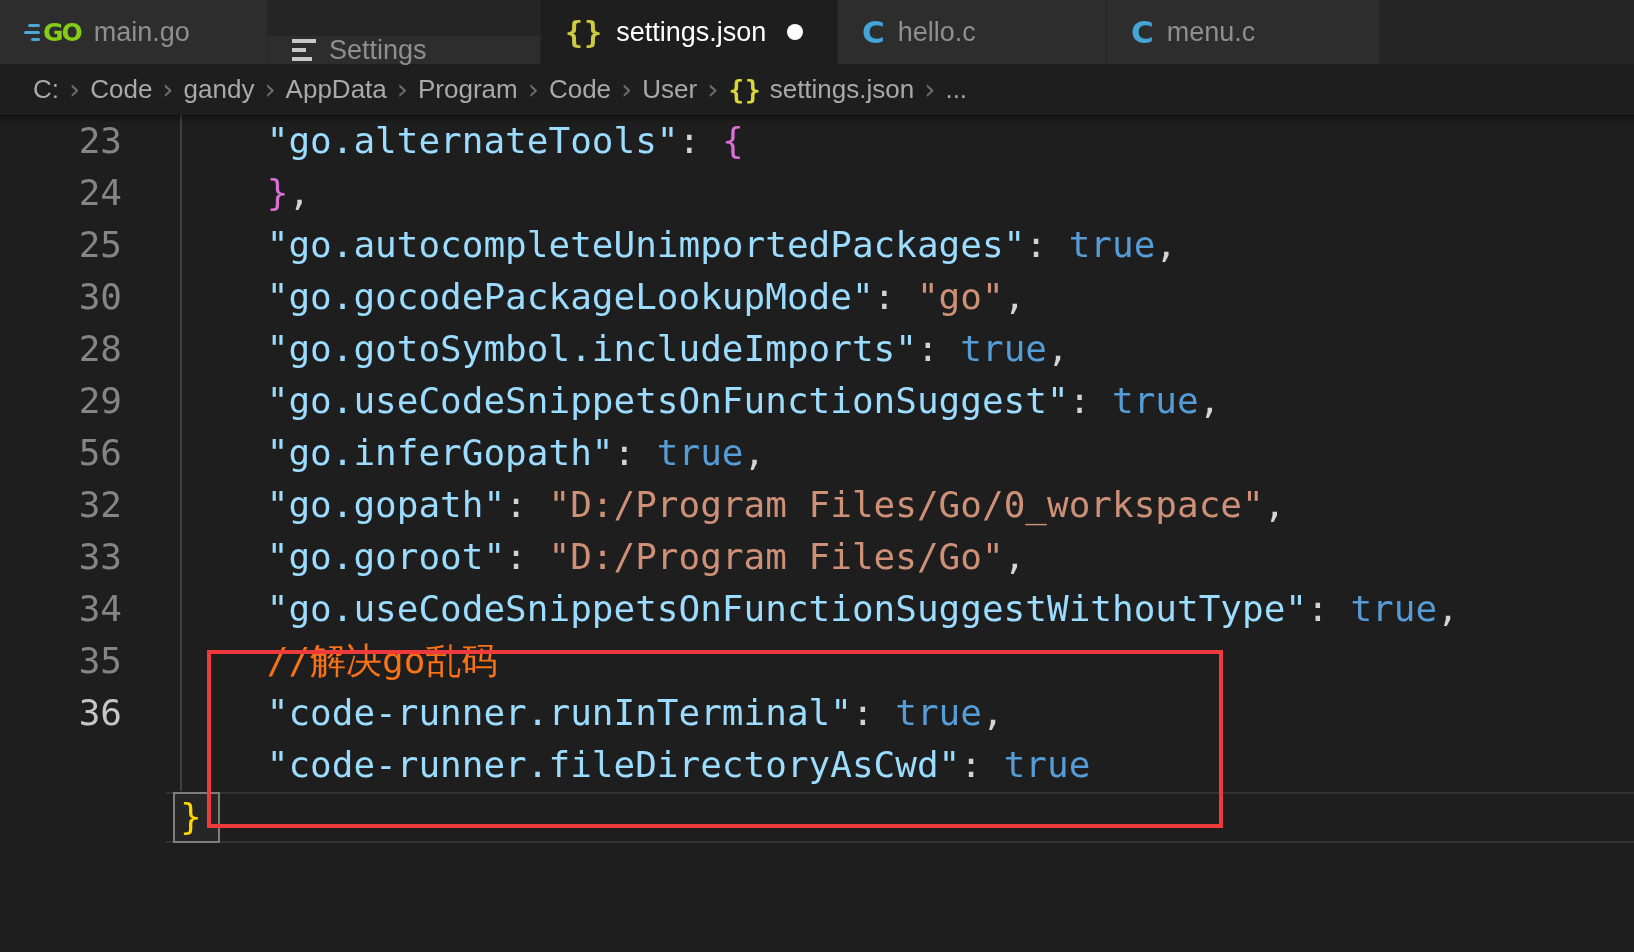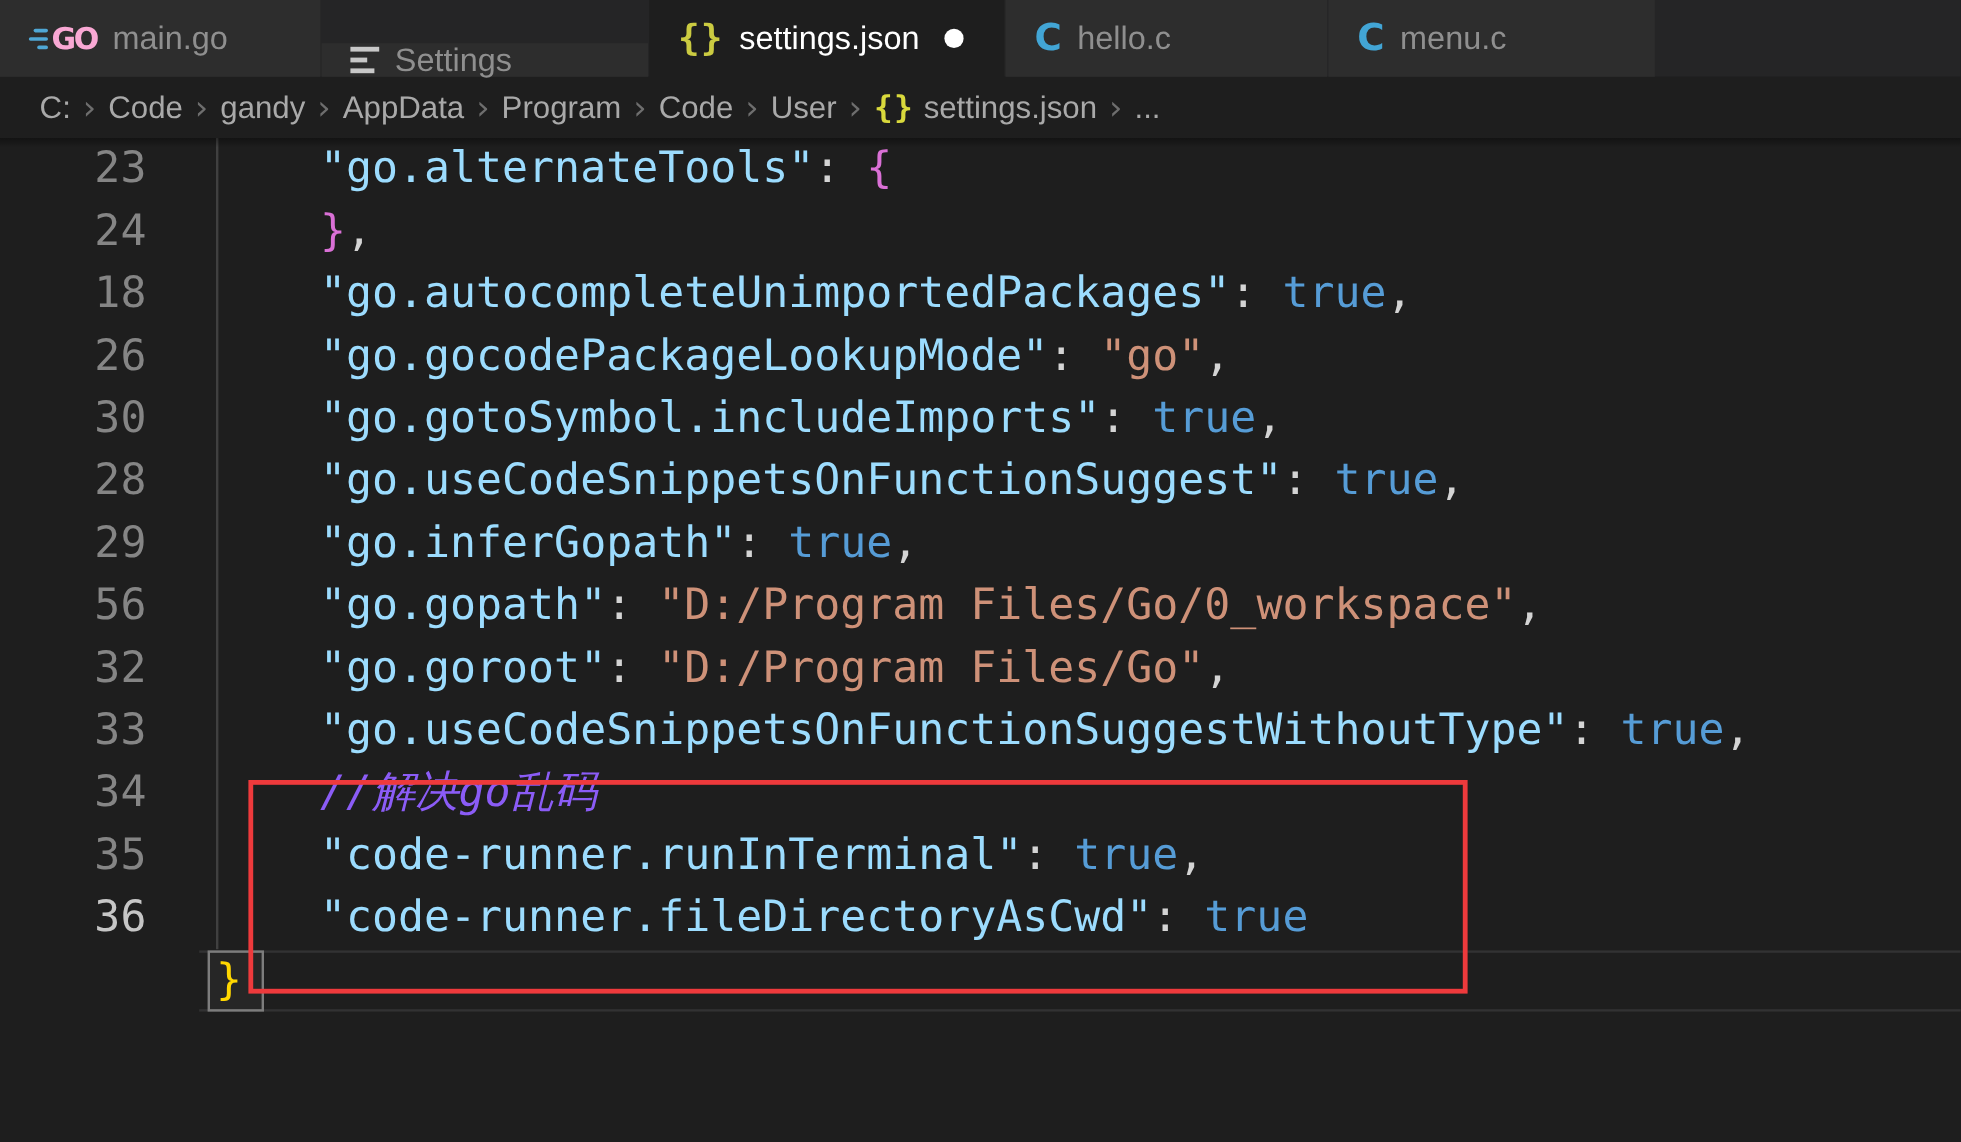--- a/index.html
+++ b/index.html
@@ -20,21 +20,21 @@
   .tab-label { white-space:nowrap; }
 
   
   .ic { display:inline-flex; align-items:center; justify-content:center; flex:none; }
   .go-wrap { display:flex; align-items:center; gap:3px; }
   .go-speed { display:flex; flex-direction:column; gap:4px; align-items:flex-end; }
   .go-speed span { display:block; height:3px; background:#4fa7d5; border-radius:2px; }
   .go-speed span:nth-child(1){ width:12px; }
   .go-speed span:nth-child(2){ width:16px; }
   .go-speed span:nth-child(3){ width:9px; }
-  .go-word { color:#f9a8d4; font-weight:bold; font-size:25px; letter-spacing:-2px;
+  .go-word { color:#84cc16; font-weight:bold; font-size:25px; letter-spacing:-2px;
              font-family:"DejaVu Sans", sans-serif; }
   .settings-bars { display:flex; flex-direction:column; gap:5px; }
   .settings-bars span { display:block; height:4px; background:#c8c8c8; }
   .settings-bars span:nth-child(1){ width:24px; }
   .settings-bars span:nth-child(2){ width:14px; }
   .settings-bars span:nth-child(3){ width:20px; }
   .json-braces { color:#cbcb41; font-weight:700; font-size:30px;
                  font-family:"DejaVu Sans Mono", monospace; letter-spacing:1px; }
   .c-letter { color:#42a5d5; font-weight:700; font-size:31px;
               font-family:"DejaVu Sans", sans-serif; }
@@ -157,22 +157,21 @@
   </div>
 
 <div class="editor" id="editor">
   <div class="indent-guide"></div>
   <div class="curline-border" style="top:677px"></div>
   <div class="curline-border" style="top:726px"></div>
   <div class="bracket-match"></div>
   <div class="gutter" id="gutter">
       <div class="ln">23</div>
       <div class="ln">24</div>
-      <div class="ln">18</div>
-      <div class="ln">26</div>
+      <div class="ln">25</div>
       <div class="ln">30</div>
       <div class="ln">28</div>
       <div class="ln">29</div>
       <div class="ln">56</div>
       <div class="ln">32</div>
       <div class="ln">33</div>
       <div class="ln">34</div>
       <div class="ln">35</div>
       <div class="ln cur">36</div>
     </div>
@@ -180,20 +179,20 @@
       <div class="codeline"><span class="tok-ws" style="color: rgb(212, 212, 212);">    </span><span class="tok-key" style="color: rgb(156, 220, 254);">"go.alternateTools"</span><span class="tok-punc" style="color: rgb(212, 212, 212);">: </span><span class="tok-brace2" style="color: rgb(218, 112, 214);">{</span></div>
       <div class="codeline"><span class="tok-ws" style="color: rgb(212, 212, 212);">    </span><span class="tok-brace2" style="color: rgb(218, 112, 214);">}</span><span class="tok-punc" style="color: rgb(212, 212, 212);">,</span></div>
       <div class="codeline"><span class="tok-ws" style="color: rgb(212, 212, 212);">    </span><span class="tok-key" style="color: rgb(156, 220, 254);">"go.autocompleteUnimportedPackages"</span><span class="tok-punc" style="color: rgb(212, 212, 212);">: </span><span class="tok-bool" style="color: rgb(86, 156, 214);">true</span><span class="tok-punc" style="color: rgb(212, 212, 212);">,</span></div>
       <div class="codeline"><span class="tok-ws" style="color: rgb(212, 212, 212);">    </span><span class="tok-key" style="color: rgb(156, 220, 254);">"go.gocodePackageLookupMode"</span><span class="tok-punc" style="color: rgb(212, 212, 212);">: </span><span class="tok-str" style="color: rgb(206, 145, 120);">"go"</span><span class="tok-punc" style="color: rgb(212, 212, 212);">,</span></div>
       <div class="codeline"><span class="tok-ws" style="color: rgb(212, 212, 212);">    </span><span class="tok-key" style="color: rgb(156, 220, 254);">"go.gotoSymbol.includeImports"</span><span class="tok-punc" style="color: rgb(212, 212, 212);">: </span><span class="tok-bool" style="color: rgb(86, 156, 214);">true</span><span class="tok-punc" style="color: rgb(212, 212, 212);">,</span></div>
       <div class="codeline"><span class="tok-ws" style="color: rgb(212, 212, 212);">    </span><span class="tok-key" style="color: rgb(156, 220, 254);">"go.useCodeSnippetsOnFunctionSuggest"</span><span class="tok-punc" style="color: rgb(212, 212, 212);">: </span><span class="tok-bool" style="color: rgb(86, 156, 214);">true</span><span class="tok-punc" style="color: rgb(212, 212, 212);">,</span></div>
       <div class="codeline"><span class="tok-ws" style="color: rgb(212, 212, 212);">    </span><span class="tok-key" style="color: rgb(156, 220, 254);">"go.inferGopath"</span><span class="tok-punc" style="color: rgb(212, 212, 212);">: </span><span class="tok-bool" style="color: rgb(86, 156, 214);">true</span><span class="tok-punc" style="color: rgb(212, 212, 212);">,</span></div>
       <div class="codeline"><span class="tok-ws" style="color: rgb(212, 212, 212);">    </span><span class="tok-key" style="color: rgb(156, 220, 254);">"go.gopath"</span><span class="tok-punc" style="color: rgb(212, 212, 212);">: </span><span class="tok-str" style="color: rgb(206, 145, 120);">"D:/Program Files/Go/0_workspace"</span><span class="tok-punc" style="color: rgb(212, 212, 212);">,</span></div>
       <div class="codeline"><span class="tok-ws" style="color: rgb(212, 212, 212);">    </span><span class="tok-key" style="color: rgb(156, 220, 254);">"go.goroot"</span><span class="tok-punc" style="color: rgb(212, 212, 212);">: </span><span class="tok-str" style="color: rgb(206, 145, 120);">"D:/Program Files/Go"</span><span class="tok-punc" style="color: rgb(212, 212, 212);">,</span></div>
       <div class="codeline"><span class="tok-ws" style="color: rgb(212, 212, 212);">    </span><span class="tok-key" style="color: rgb(156, 220, 254);">"go.useCodeSnippetsOnFunctionSuggestWithoutType"</span><span class="tok-punc" style="color: rgb(212, 212, 212);">: </span><span class="tok-bool" style="color: rgb(86, 156, 214);">true</span><span class="tok-punc" style="color: rgb(212, 212, 212);">,</span></div>
-      <div class="codeline"><span class="tok-ws" style="color: rgb(212, 212, 212);">    </span><span class="tok-comment" style="color: #8b5cf6; font-style: italic;">//解决go乱码</span></div>
+      <div class="codeline"><span class="tok-ws" style="color: rgb(212, 212, 212);">    </span><span class="tok-comment" style="color: #f97316;">//解决go乱码</span></div>
       <div class="codeline"><span class="tok-ws" style="color: rgb(212, 212, 212);">    </span><span class="tok-key" style="color: rgb(156, 220, 254);">"code-runner.runInTerminal"</span><span class="tok-punc" style="color: rgb(212, 212, 212);">: </span><span class="tok-bool" style="color: rgb(86, 156, 214);">true</span><span class="tok-punc" style="color: rgb(212, 212, 212);">,</span></div>
       <div class="codeline"><span class="tok-ws" style="color: rgb(212, 212, 212);">    </span><span class="tok-key" style="color: rgb(156, 220, 254);">"code-runner.fileDirectoryAsCwd"</span><span class="tok-punc" style="color: rgb(212, 212, 212);">: </span><span class="tok-bool" style="color: rgb(86, 156, 214);">true</span></div>
       <div class="codeline"><span class="tok-brace1" style="color: rgb(255, 215, 0);">}</span></div>
     </div>
   <div class="red-box" id="redbox" style="left: 207px; top: 535px; width: 1016px; height: 178px; border-color: rgb(238, 58, 60);"></div>
   <div class="editor-shadow"></div>
 </div>
 
 </body></html>

